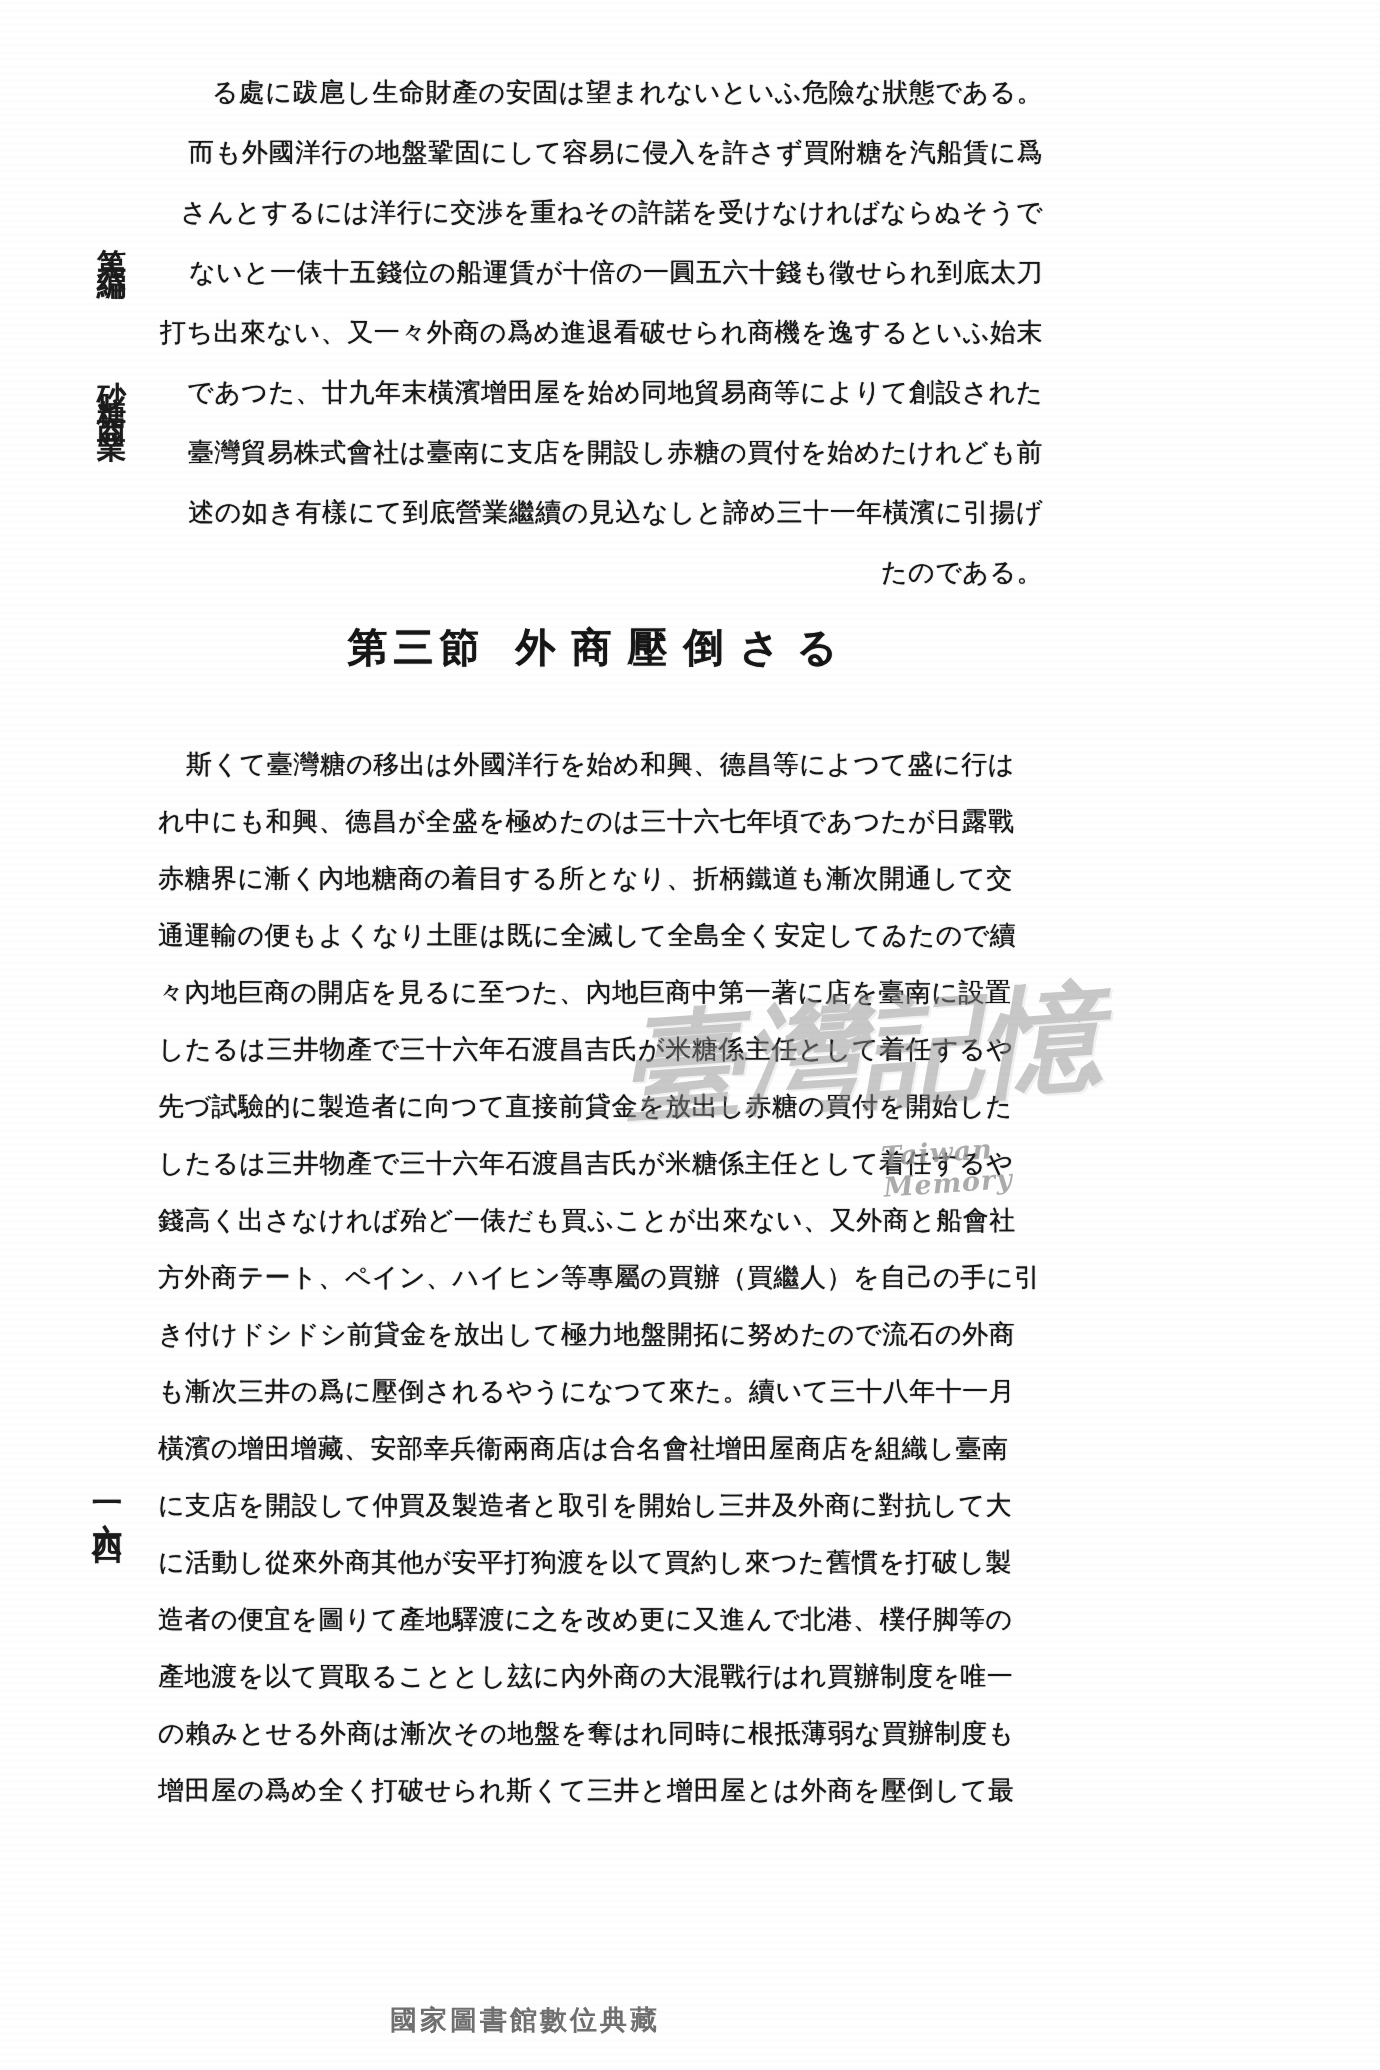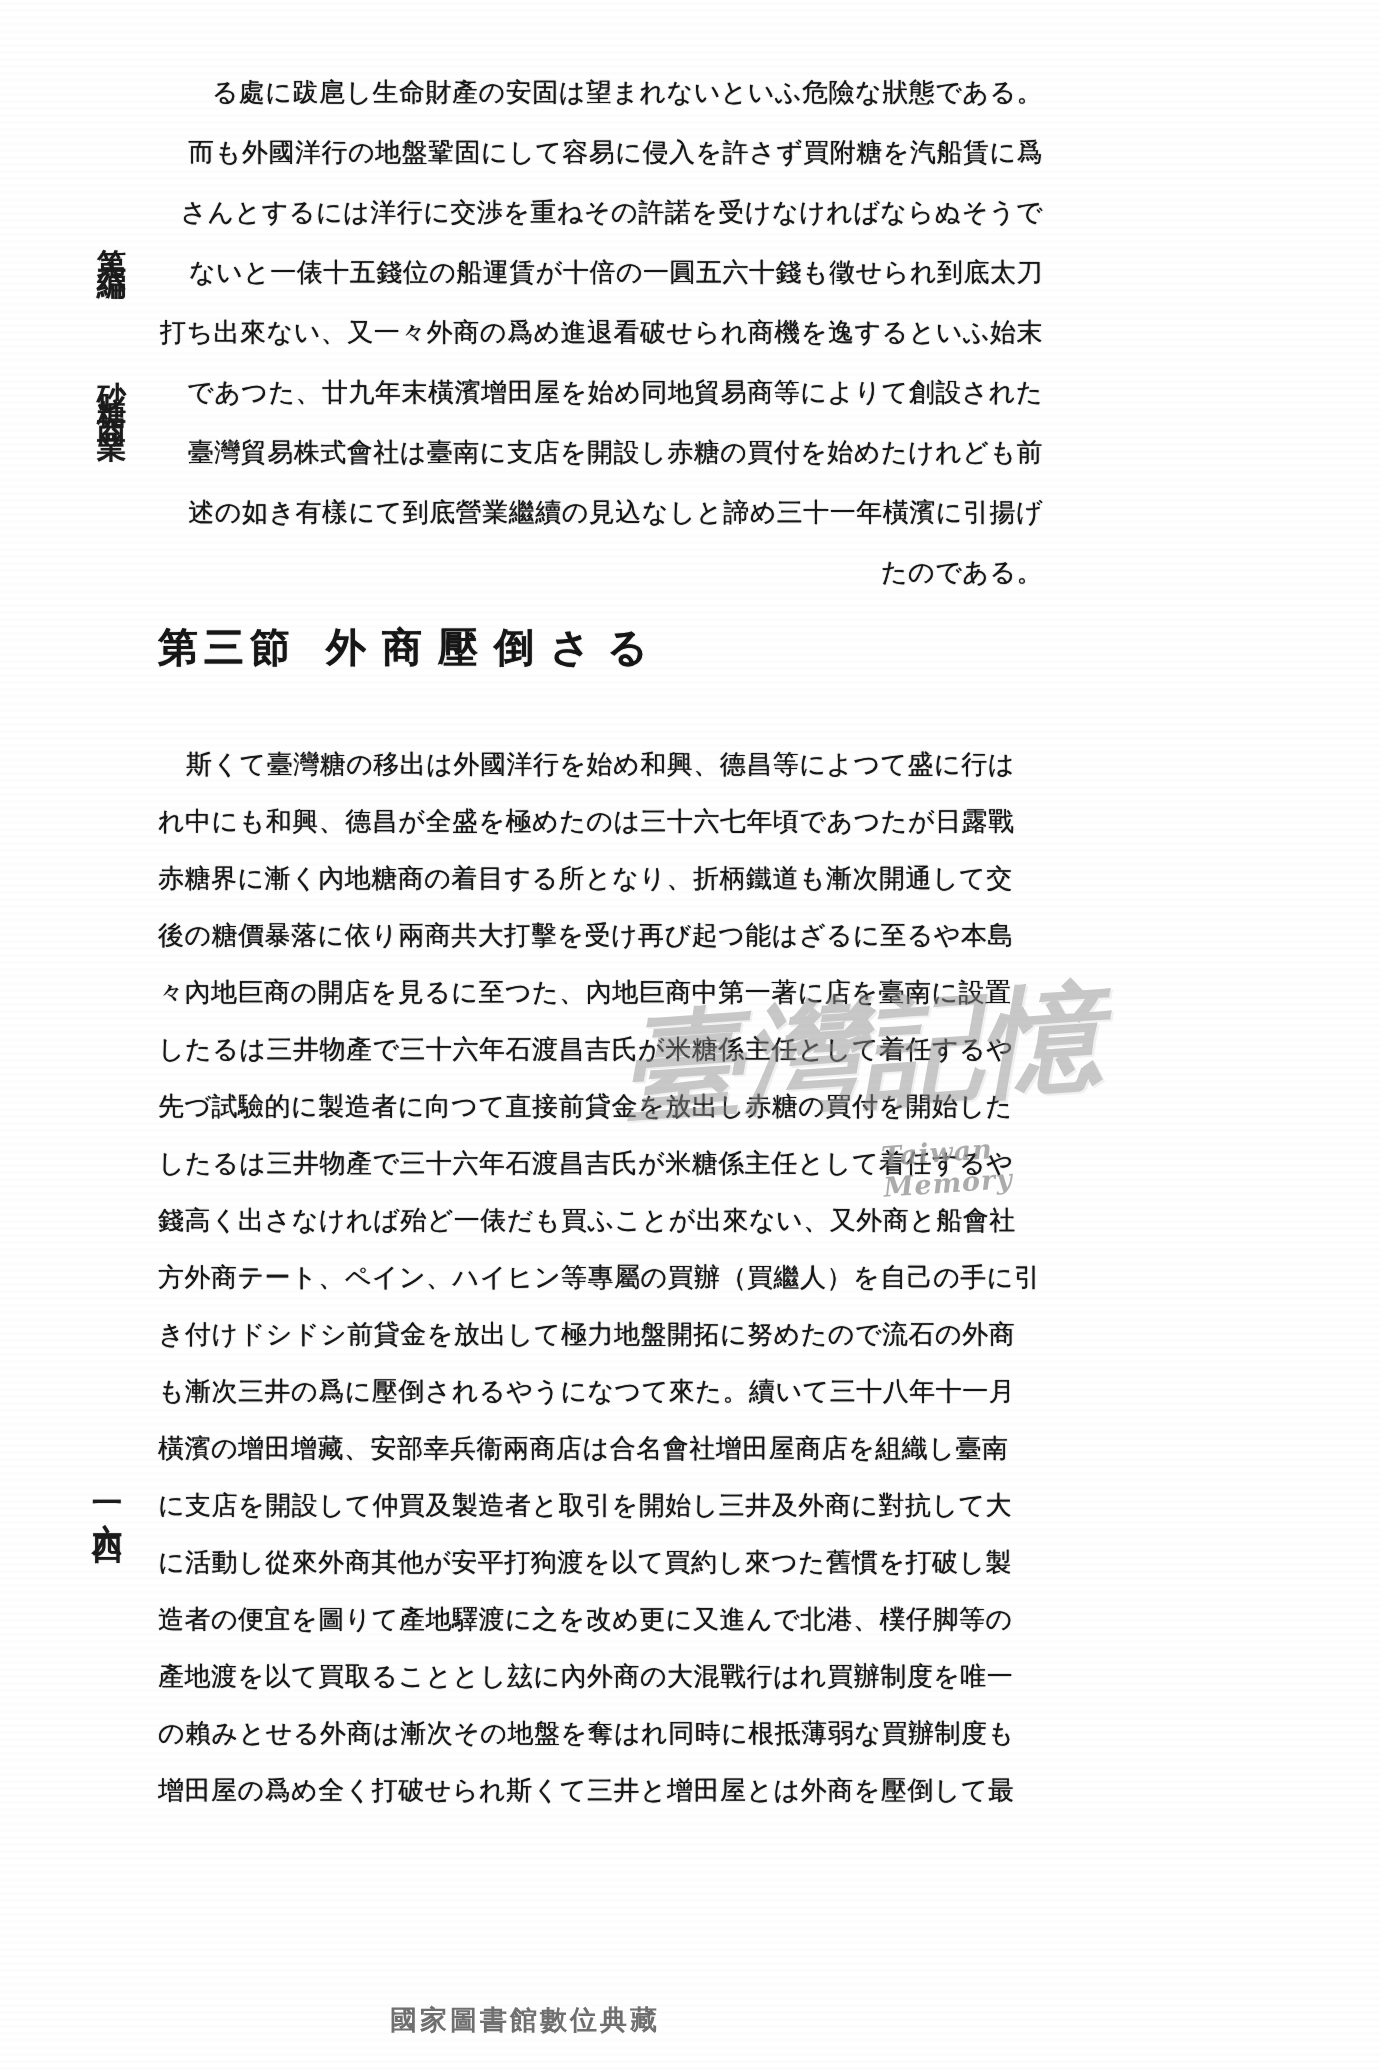--- a/index.html
+++ b/index.html
@@ -34,21 +34,21 @@
   .line{
     white-space:nowrap;
     letter-spacing:.5px;
     text-shadow:0 0 1px rgba(0,0,0,.75), 0 0 2px rgba(0,0,0,.12);
   }
   #para2 .line:first-child{text-indent:28px;}
 
   
   #section-heading{
     position:absolute;left:158px;top:620px;width:885px;height:70px;
-    font-size:40px;font-weight:bold;
+    text-align:center;font-size:40px;font-weight:bold;
     text-shadow:0 0 1px rgba(0,0,0,.8);
   }
   #section-heading .h-num{letter-spacing:6px;}
   #section-heading .h-title{letter-spacing:16px;margin-left:30px;}
 
   
   #watermark{
     position:absolute;left:622px;top:972px;
     transform:rotate(-4deg);
     pointer-events:none;
@@ -98,21 +98,21 @@
     </div>
 
   <div id="section-heading">
     <span class="h-num">第三節</span><span class="h-title">外商壓倒さる</span>
   </div>
 
   <div id="para2" class="textblock">
       <div class="line">斯くて臺灣糖の移出は外國洋行を始め和興、德昌等によつて盛に行は</div>
       <div class="line">れ中にも和興、德昌が全盛を極めたのは三十六七年頃であつたが日露戰</div>
       <div class="line">赤糖界に漸く內地糖商の着目する所となり、折柄鐵道も漸次開通して交</div>
-      <div class="line">後の糖價暴落に依り兩商共大打擊を受け再び起つ能はざるに至るや本島</div>
+      <div class="line">通運輸の便もよくなり土匪は既に全滅して全島全く安定してゐたので續</div>
       <div class="line">々內地巨商の開店を見るに至つた、內地巨商中第一著に店を臺南に設置</div>
       <div class="line">したるは三井物產で三十六年石渡昌吉氏が米糖係主任として着任するや</div>
       <div class="line">先づ試驗的に製造者に向つて直接前貸金を放出し赤糖の買付を開始した</div>
       <div class="line">したるは三井物產で三十六年石渡昌吉氏が米糖係主任として着任するや</div>
       <div class="line">錢高く出さなければ殆ど一俵だも買ふことが出來ない、又外商と船會社</div>
       <div class="line">方外商テート、ペイン、ハイヒン等專屬の買辦（買繼人）を自己の手に引</div>
       <div class="line">き付けドシドシ前貸金を放出して極力地盤開拓に努めたので流石の外商</div>
       <div class="line">も漸次三井の爲に壓倒されるやうになつて來た。續いて三十八年十一月</div>
       <div class="line">橫濱の增田增藏、安部幸兵衞兩商店は合名會社增田屋商店を組織し臺南</div>
       <div class="line">に支店を開設して仲買及製造者と取引を開始し三井及外商に對抗して大</div>

